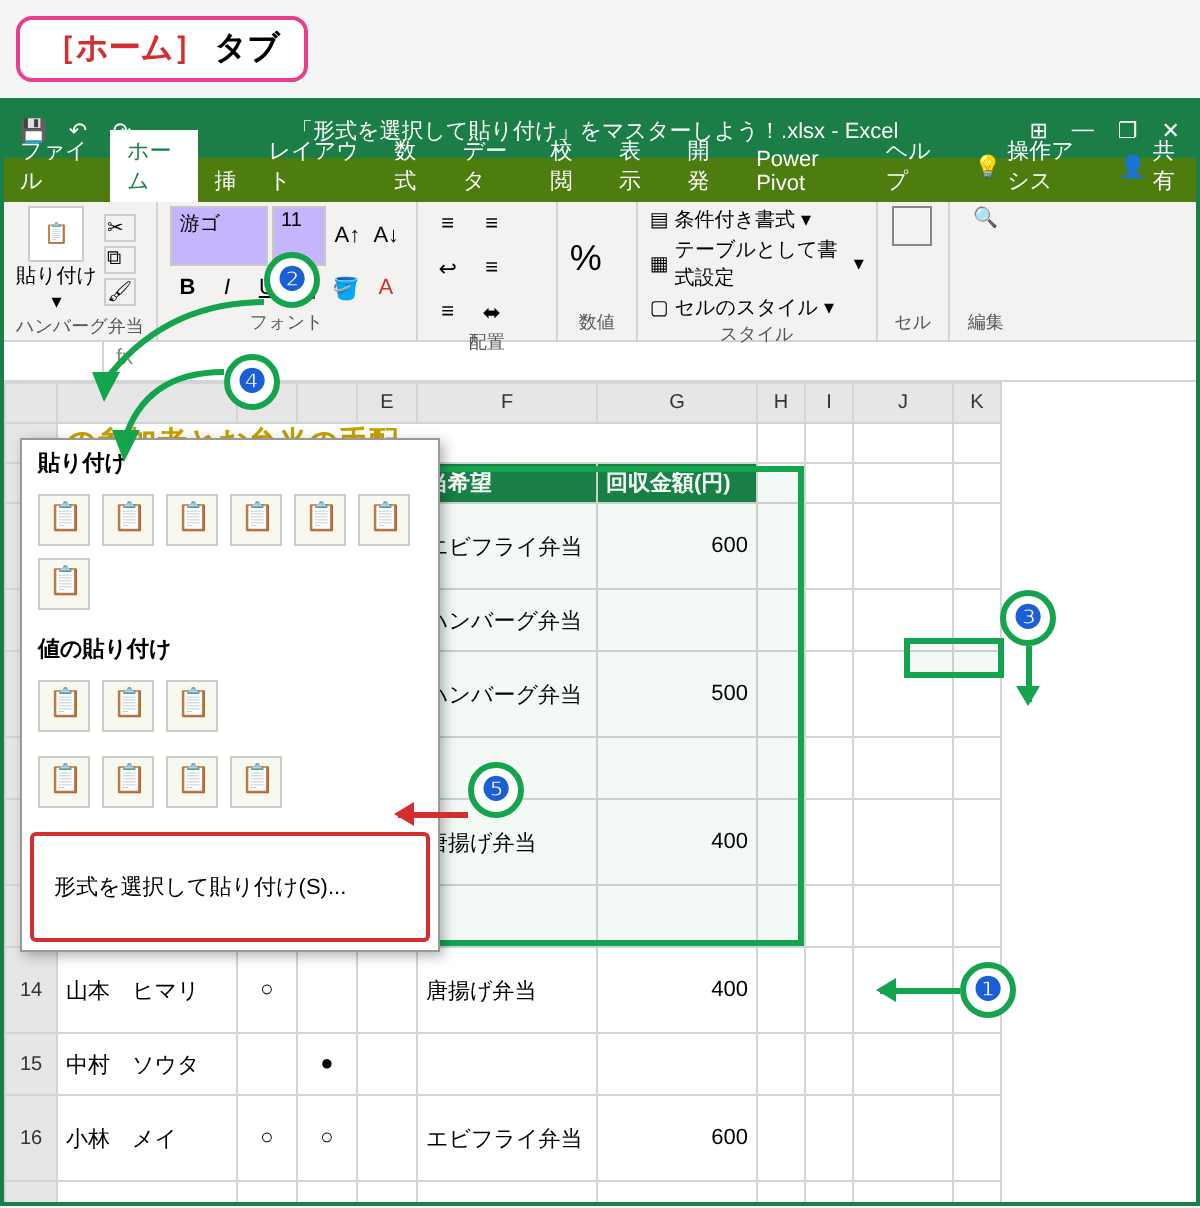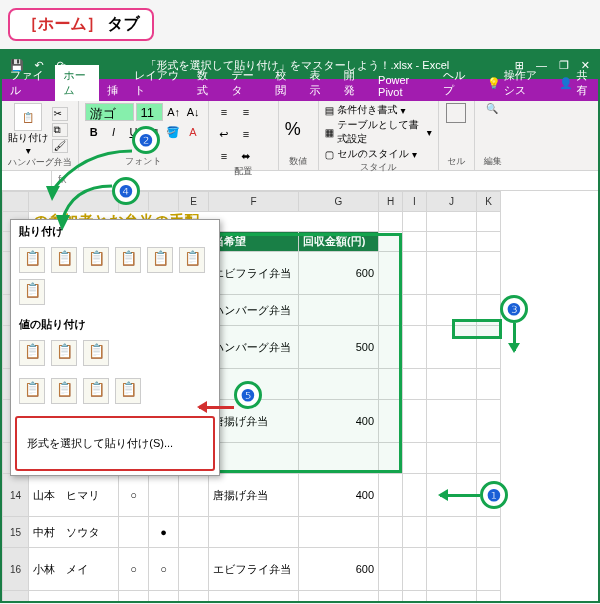--- a/index.html
+++ b/index.html
@@ -10,38 +10,38 @@
 .annot-label .bracket { color: #d32f2f; font-weight: bold; }
 .annot-label .tab-black { color: #000; font-weight: bold; }
 
 .titlebar { background: #1a7e46; color: #fff; height: 28px; display: flex; align-items: center; font-size: 11px; padding: 0 8px; }
 .titlebar .qat { display: flex; gap: 8px; margin-right: 12px; }
 .titlebar .qat-icon { width: 14px; height: 14px; display: flex; align-items: center; justify-content: center; }
 .titlebar .title-text { flex: 1; text-align: center; }
 .titlebar .winctrl { display: flex; gap: 12px; }
 .winctrl span { cursor: pointer; }
 
-.tabs { background: #a21caf; display: flex; font-size: 11px; color: #fff; height: 22px; align-items: flex-end; }
+.tabs { background: #4d7c0f; display: flex; font-size: 11px; color: #fff; height: 22px; align-items: flex-end; }
 .tabs .tab { padding: 3px 8px; cursor: pointer; }
 .tabs .tab.active { background: #fff; color: #1a7e46; }
 .tabs .right-tabs { margin-left: auto; display: flex; }
 .tabs .right-tabs .tab { display: flex; align-items: center; gap: 3px; }
 
 .ribbon { background: #f3f2f1; border-bottom: 1px solid #d4d4d4; display: flex; height: 70px; font-size: 10px; position: relative; }
 .ribbon-group { border-right: 1px solid #d4d4d4; padding: 2px 6px; display: flex; flex-direction: column; justify-content: space-between; }
 .ribbon-group-label { text-align: center; color: #555; font-size: 9px; }
 .ribbon-content { display: flex; gap: 4px; align-items: center; flex: 1; }
 .clip-paste { display: flex; flex-direction: column; align-items: center; cursor: pointer; }
 .clip-paste-icon { width: 28px; height: 28px; background: #fff; border: 1px solid #ccc; display: flex; align-items: center; justify-content: center; }
 .clip-side { display: flex; flex-direction: column; gap: 2px; }
 .clip-small { width: 16px; height: 14px; border: 1px solid #ccc; cursor: pointer; }
 
 .font-box { display: flex; flex-direction: column; gap: 2px; }
 .font-row { display: flex; gap: 2px; align-items: center; }
-.font-select { border: 1px solid #c8c8c8; background: #86efac; padding: 1px 4px; font-size: 13px; height: 18px; }
+.font-select { border: 1px solid #c8c8c8; background: #c4b5fd; padding: 1px 4px; font-size: 10px; height: 30px; }
 .font-btn { width: 18px; height: 18px; border: 1px solid transparent; display: flex; align-items: center; justify-content: center; font-size: 11px; cursor: pointer; }
 
 .pct-icon { font-size: 18px; }
 .styles-col { display: flex; flex-direction: column; font-size: 10px; gap: 1px; }
 .styles-item { display: flex; align-items: center; gap: 3px; cursor: pointer; }
 .cells-col, .edit-col { display: flex; flex-direction: column; align-items: center; font-size: 10px; }
 .cells-icon { width: 20px; height: 20px; border: 1px solid #888; margin-bottom: 2px; }
 
 .fx-bar { display: flex; border-bottom: 1px solid #d4d4d4; height: 20px; font-size: 11px; background: #fff; }
 .name-box { width: 50px; border-right: 1px solid #d4d4d4; padding: 2px 4px; }

